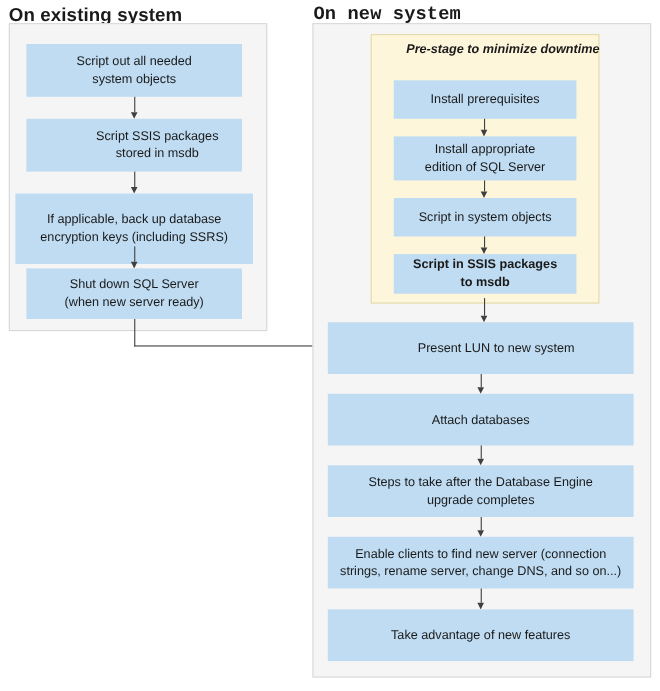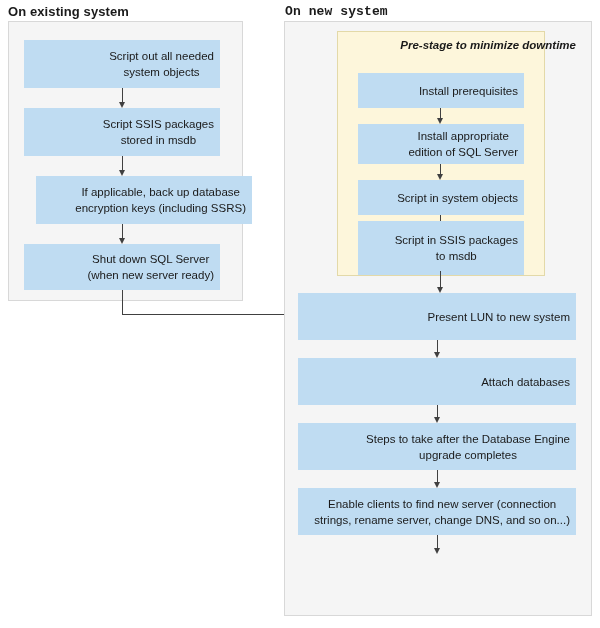--- a/index.html
+++ b/index.html
@@ -15,21 +15,21 @@
     color: #1a1a1a;
     overflow: hidden;
   }
   .diagram {
     position: absolute;
     inset: 0;
   }
   
   .col-header {
     position: absolute;
-    font-size: 13px;
+    font-size: 17px;
     font-weight: bold;
     color: #1a1a1a;
     letter-spacing: 0.1px;
     white-space: nowrap;
   }
   #header-existing { left: 8px;   top: 4px; }
   #header-new      { left: 285px; top: 4px; font-family: Liberation Mono, monospace; }
 
   
   .panel {
@@ -56,31 +56,30 @@
     position: absolute;
     left: 0;
     right: 9px;
     top: 8px;
     text-align: right;
     font-size: 11.5px;
     font-weight: bold;
     font-style: italic;
     color: #1a1a1a;
     white-space: nowrap;
-    margin-left: 31px;
   }
 
   
   .node {
     position: absolute;
     background: #bfdcf2;
     box-sizing: border-box;
     display: flex;
     align-items: center;
-    justify-content: flex-end;
+    justify-content: center;
     text-align: center;
     font-size: 11.5px;
     line-height: 16px;
     color: #1a1a1a;
     padding: 0 6px;
   }
   .node-text { display: block; white-space: pre-line; }
 
   
   .arrow-v {
@@ -147,21 +146,21 @@
 
   <div class="node" style="left:24px; top:108px; width:196px; height:48px;padding-left:48px;">
     <span class="node-text">Script SSIS packages
 stored in msdb</span>
   </div>
   <div class="arrow-v" style="left:118px; top:156px; height:20px;">
     <div class="shaft" style="height:14px;"></div>
       <div class="head"></div>
   </div>
 
-  <div class="node" style="left:14px; top:176px; width:216px; height:48px;margin-left:22px;">
+  <div class="node" style="left:14px; top:176px; width:216px; height:64px;">
     <span class="node-text">If applicable, back up database
 encryption keys (including SSRS)</span>
   </div>
   <div class="arrow-v" style="left:118px; top:224px; height:20px;">
     <div class="shaft" style="height:14px;"></div>
       <div class="head"></div>
   </div>
 
   <div class="node" style="left:24px; top:244px; width:196px; height:46px;">
     <span class="node-text">Shut down SQL Server
@@ -197,21 +196,21 @@
   </div>
 
   <div class="node" style="left:358px; top:180px; width:166px; height:35px;">
     <span class="node-text">Script in system objects</span>
   </div>
   <div class="arrow-v" style="left:436px; top:215px; height:16px;">
     <div class="shaft" style="height:10px;"></div>
       <div class="head"></div>
   </div>
 
-  <div class="node" style="left:358px; top:221px; width:166px; height:54px;">
+  <div class="node" style="left:358px; top:231px; width:166px; height:36px;font-weight:bold;">
     <span class="node-text">Script in SSIS packages
 to msdb</span>
   </div>
 
   <div class="arrow-v" style="left:436px; top:271px; height:22px;">
     <div class="shaft" style="height:16px;"></div>
       <div class="head"></div>
   </div>
 
   <div class="node" style="left:298px; top:293px; width:278px; height:47px;padding-left:34px;">
@@ -241,14 +240,17 @@
 
   <div class="node" style="left:298px; top:488px; width:278px; height:47px;">
     <span class="node-text">Enable clients to find new server (connection
 strings, rename server, change DNS, and so on...)</span>
   </div>
   <div class="arrow-v" style="left:433px; top:535px; height:19px;">
     <div class="shaft" style="height:13px;"></div>
       <div class="head"></div>
   </div>
 
+  <div class="node" style="left:298px; top:554px; width:278px; height:47px;">
+    <span class="node-text">Take advantage of new features</span>
+  </div>
 
 </div>
 
 </body></html>

